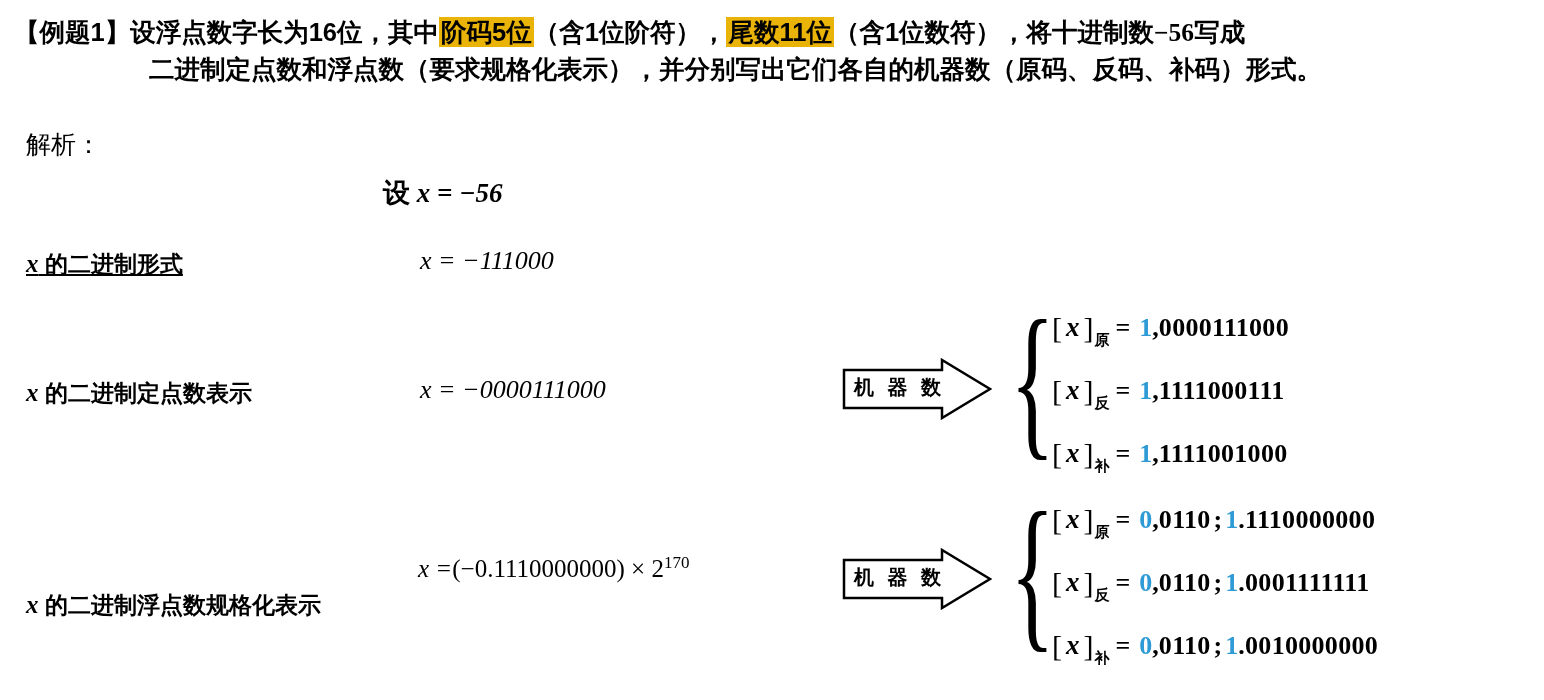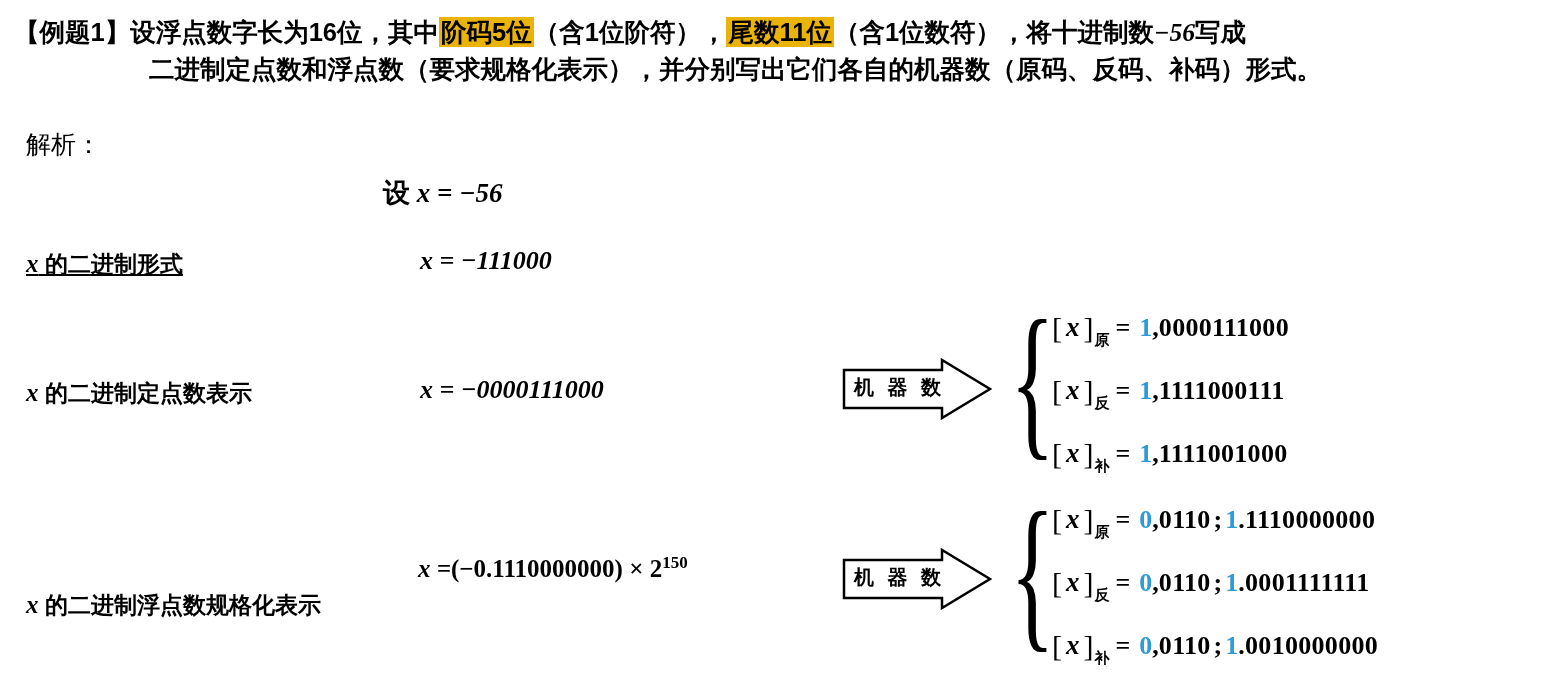--- a/index.html
+++ b/index.html
@@ -34,21 +34,20 @@
   .problem .line2 {
     display: block;
     padding-left: 135px;
   }
   .hl {
     background: #eab308;
     padding: 1px 2px;
   }
   .mono-num {
     font-family: "Liberation Serif", serif;
-    font-style: italic;
     font-weight: bold;
   }
   
   .jiexi {
     position: absolute;
     left: 26px;
     top: 128px;
     font-size: 25px;
     font-weight: normal;
   }
@@ -79,21 +78,21 @@
   }
   .row-label .vx {
     font-family: "Liberation Serif", serif;
     font-style: italic;
     font-weight: bold;
     font-size: 25px;
   }
   .row-expr {
     position: absolute;
     font-family: "Liberation Serif", serif;
-    font-weight: bold;
+    font-weight: normal;
     font-size: 26px;
   }
 
   #lbl-bin   { left: 26px;  top: 249px; text-decoration: underline; }
   #expr-bin  { left: 420px; top: 246px; }
 
   #lbl-fixed  { left: 26px;  top: 378px; text-align: right; }
   #expr-fixed { left: 420px; top: 375px; }
 
   #lbl-float  { left: 26px;  top: 558px; margin-top: 32px; }
@@ -196,21 +195,21 @@
     <span>x = −56</span>
   </div>
 
   <div class="row-label" id="lbl-bin"><span class="vx">x</span><span> 的二进制形式</span></div>
   <div class="row-expr ital" id="expr-bin">x = −111000</div>
 
   <div class="row-label" id="lbl-fixed"><span class="vx">x</span><span> 的二进制定点数表示</span></div>
   <div class="row-expr ital" id="expr-fixed">x = −0000111000</div>
 
   <div class="row-label" id="lbl-float"><span class="vx">x</span><span> 的二进制浮点数规格化表示</span></div>
-  <div class="row-expr" id="expr-float"><span class="ital">x =</span><span>(−0.1110000000) × 2</span><sup>150</sup></div>
+  <div class="row-expr" id="expr-float"><span class="ital">x =</span><span>(−0.1110000000) × 2</span><sup>170</sup></div>
 
   <div class="arrow-wrap" id="arrow1">
     <svg width="150" height="62" viewBox="0 0 150 62">
       <polygon points="2,12 100,12 100,2 148,31 100,60 100,50 2,50" fill="#ffffff" stroke="#000000" stroke-width="2.5" stroke-linejoin="miter"></polygon>
     </svg>
     <div class="arrow-text">机 器 数</div>
   </div>
 
   <div class="arrow-wrap" id="arrow2">
     <svg width="150" height="62" viewBox="0 0 150 62">

